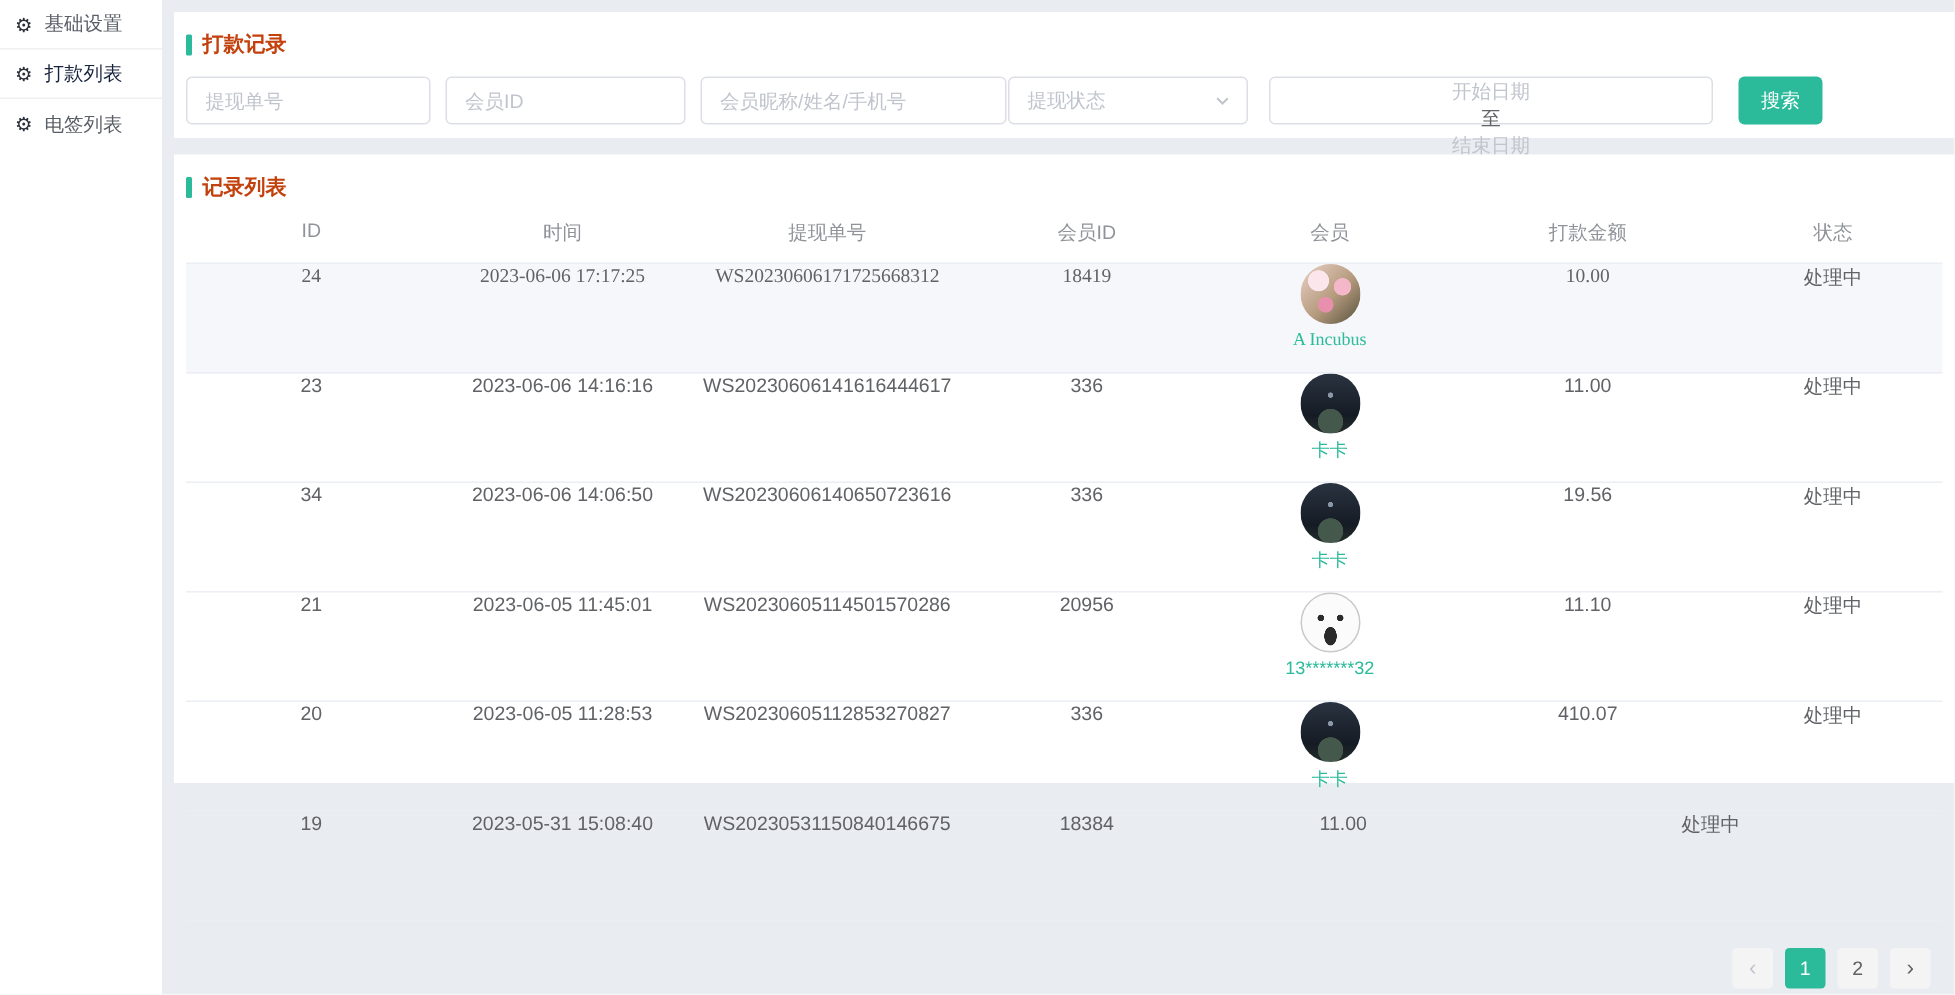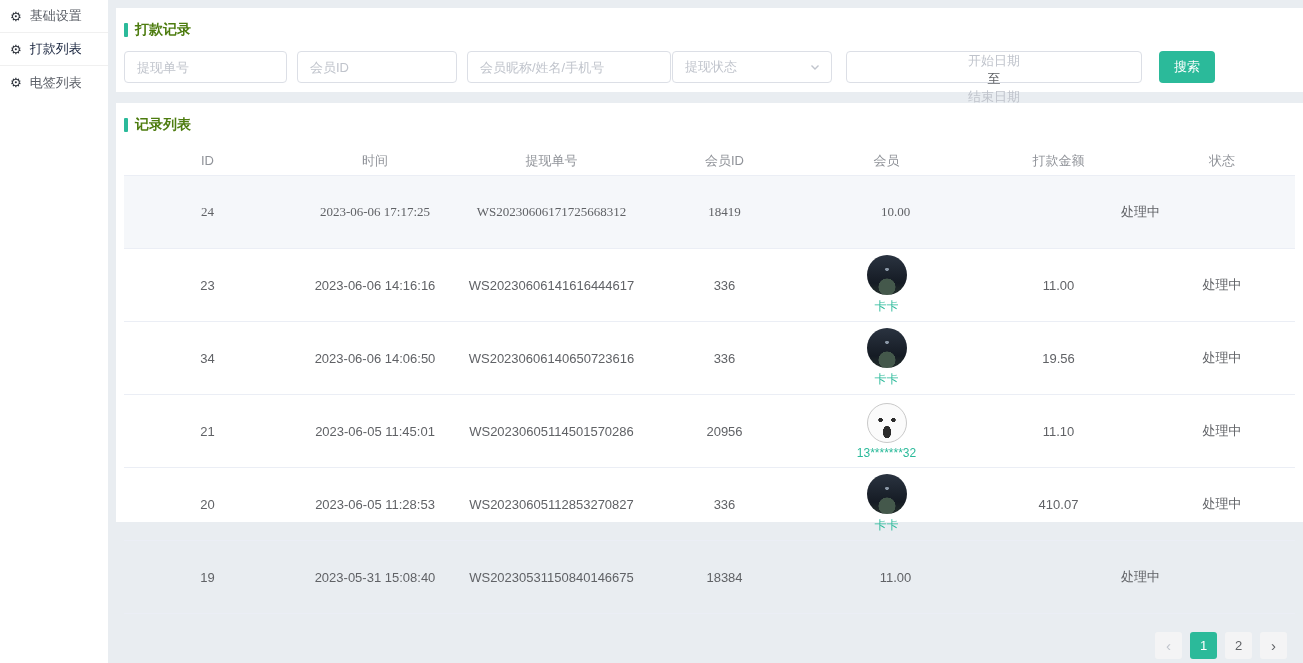--- a/index.html
+++ b/index.html
@@ -27,21 +27,21 @@
   .gear{ font-size:13px; color:#2a2f38; line-height:1; }
 
   
   .main{ position:absolute; left:116px; top:0; width:1187px; height:663px; }
   .card{ background:#fff; }
   .card.filter{ margin-top:8px; height:84px; padding:13px 8px 0 8px; }
   .card.list{ margin-top:11px; height:419px; padding:13px 8px 0 8px; }
 
   .sec-title{ display:flex; align-items:center; gap:7px; }
   .sec-bar{ width:4px; height:14px; background:var(--accent); border-radius:1px; }
-  .sec-text{ font-size:14px; font-weight:bold; color:#4d7c0f; }
+  .sec-text{ font-size:14px; font-weight:bold; color:#c2410c; }
 
   
   .filter-row{ display:flex; align-items:center; margin-top:12px; }
   .inp{
     height:32px; border:1px solid #dcdfe6; border-radius:4px;
     padding:0 12px; font-size:13px; color:#606266; background:#fff;
     font-family:"Liberation Sans","DejaVu Sans",sans-serif; outline:none;
   }
   .inp::placeholder{ color:#c0c4cc; }
   .w1{ width:163px; margin-right:10px; }
@@ -63,21 +63,21 @@
   .daterange .sep{ color:#606266; padding:0 4px; }
   .icon-svg{ display:block; }
   .btn-search{
     width:56px; height:32px; border:none; border-radius:4px;
     background:var(--accent); color:#fff; font-size:13px; cursor:pointer;
     font-family:Liberation Serif, serif;
   }
 
   
   .table{ margin-top:12px; }
-  .tr{ display:flex; align-items:center; border-bottom:1px solid #ebeef5; }
+  .tr{ display:flex; border-bottom:1px solid #ebeef5; }
   .thead{ height:30px; color:#909399; border-bottom:1px solid #ebeef5; }
   .td{ text-align:center; }
   .c1{ width:167px; } .c2{ width:168px; } .c3{ width:185px; }
   .c4{ width:161px; } .c5{ width:163px; } .c6{ width:181px; }
   .c7{ flex:1; min-width:140px; }
   .row{ height:73px; }
   .row.hovered{ background:#f5f7fa;font-family:Liberation Serif, serif; }
   .member-cell{ display:flex; flex-direction:column; align-items:center; gap:3px; }
   .member-name{ color:var(--accent); font-size:12px; cursor:pointer; text-decoration:none; }
   .avatar{ width:40px; height:40px; border-radius:50%; }
@@ -180,20 +180,26 @@
         <div class="td c5">会员</div>
         <div class="td c6">打款金额</div>
         <div class="td c7">状态</div>
       </div>
 
       <div class="tr row hovered">
         <div class="td c1">24</div>
         <div class="td c2">2023-06-06 17:17:25</div>
         <div class="td c3">WS20230606171725668312</div>
         <div class="td c4">18419</div>
+        <div class="td c5">
+            <div class="member-cell">
+          <div class="avatar" data-avatar="flowers"></div>
+          <a class="member-name">A Incubus</a>
+        </div>
+          </div>
         <div class="td c6">10.00</div>
         <div class="td c7">处理中</div>
       </div>
 
       <div class="tr row">
         <div class="td c1">23</div>
         <div class="td c2">2023-06-06 14:16:16</div>
         <div class="td c3">WS20230606141616444617</div>
         <div class="td c4">336</div>
         <div class="td c5">

